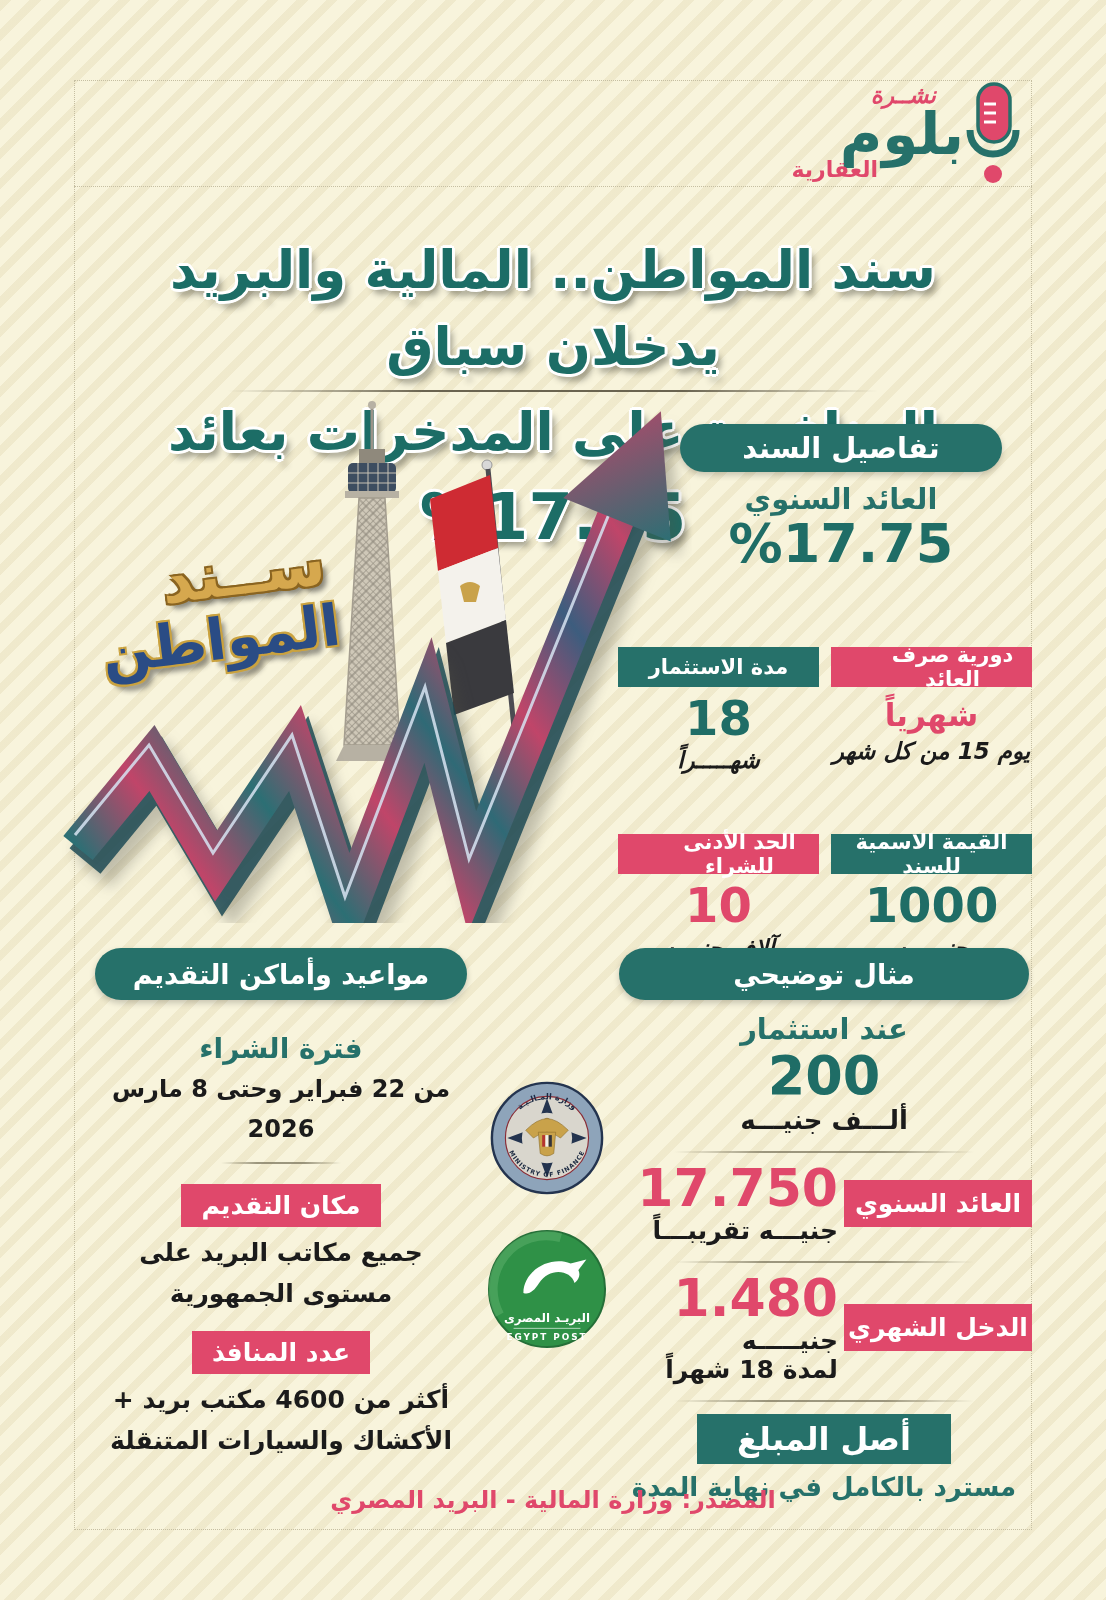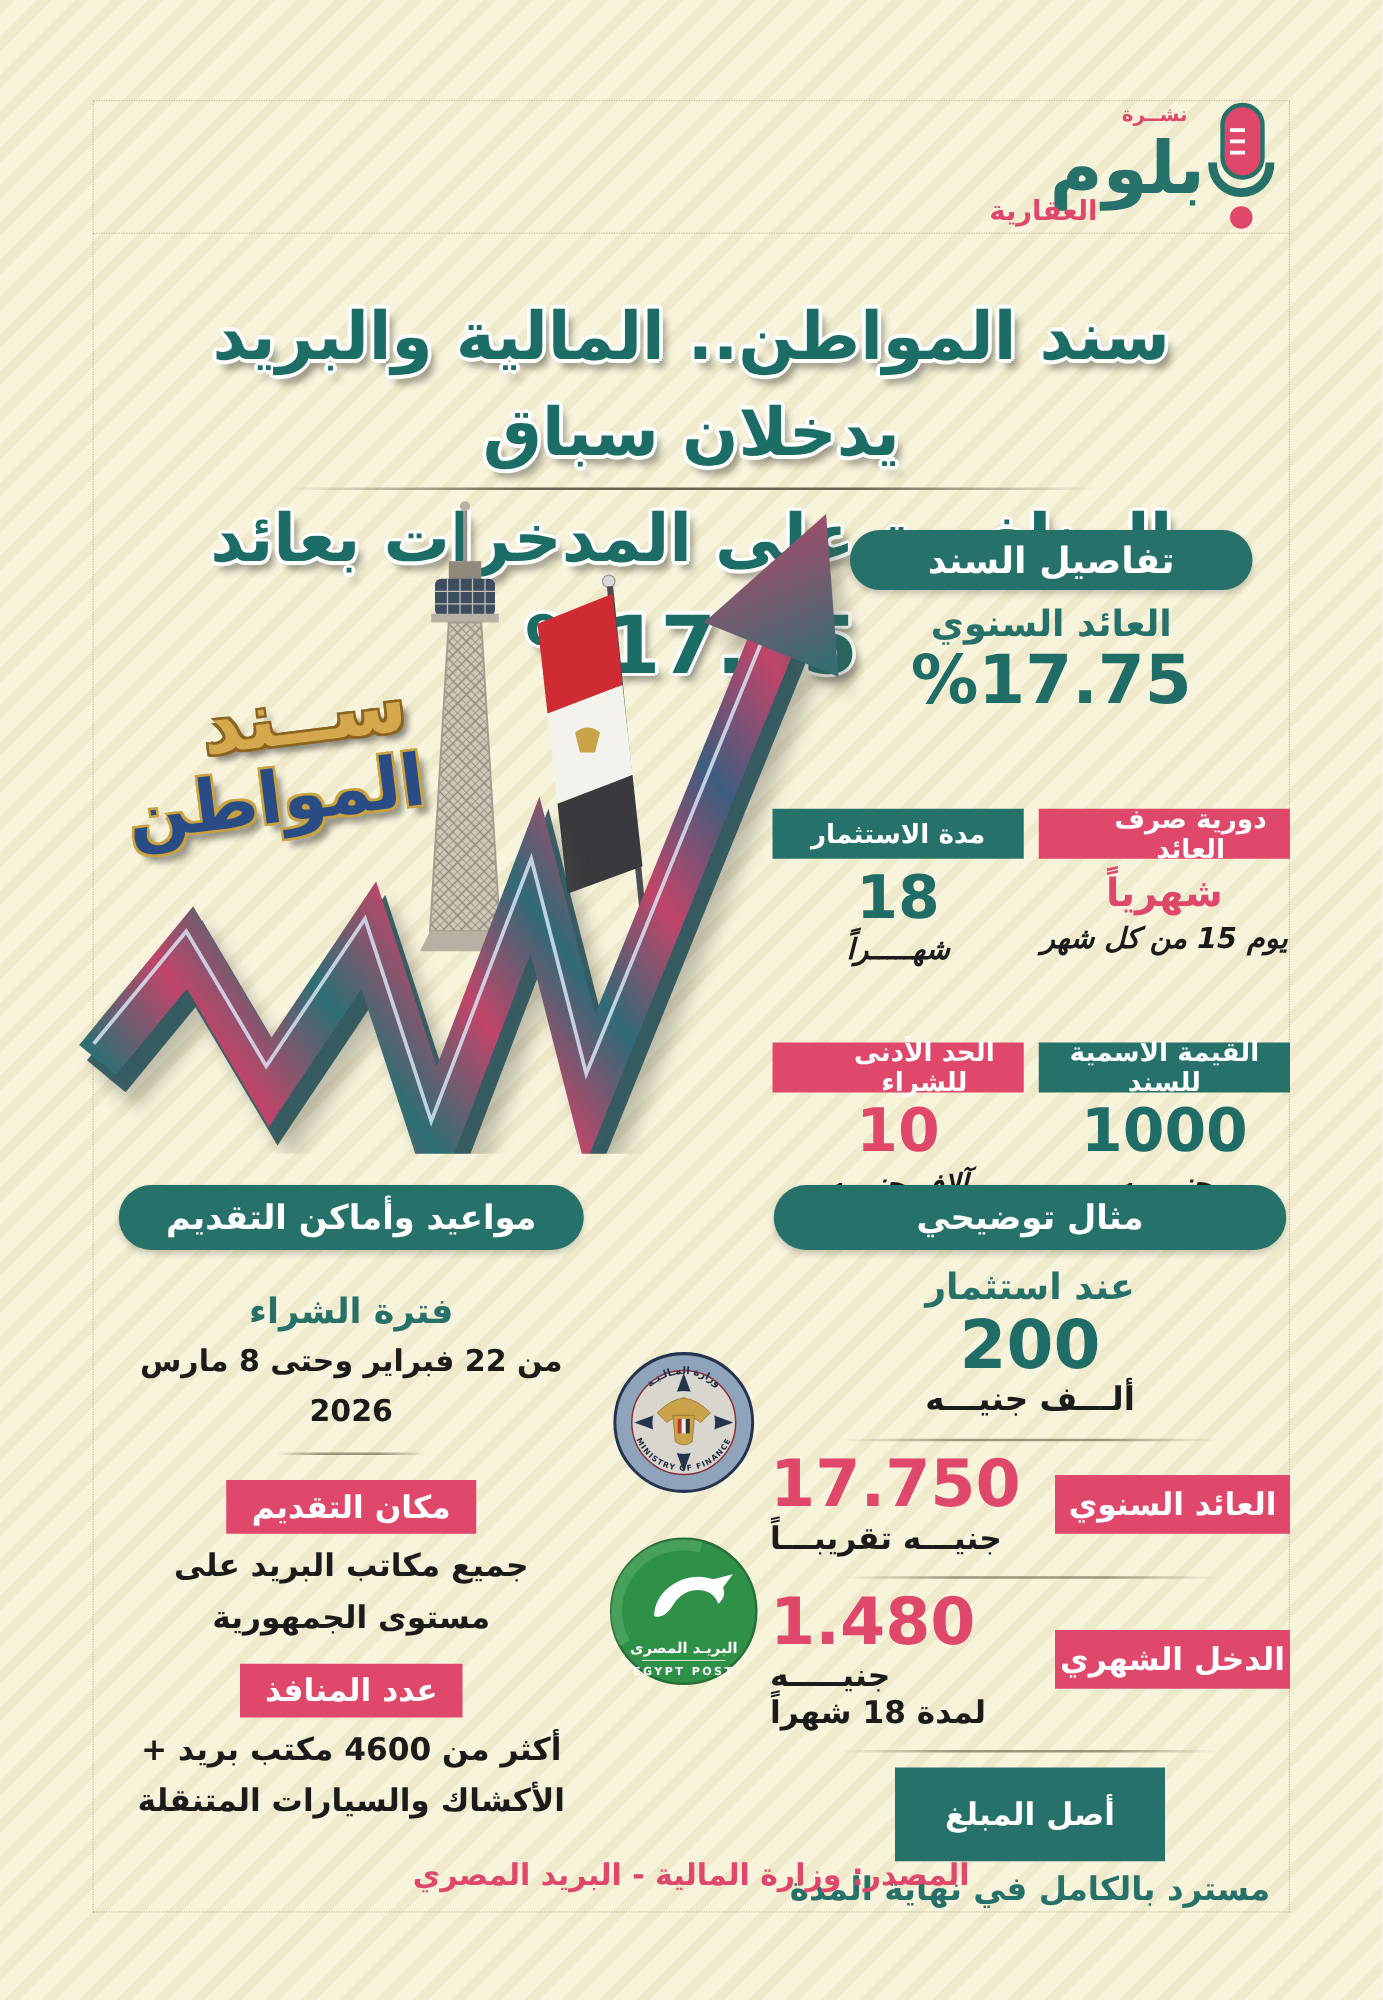--- a/index.html
+++ b/index.html
@@ -17,21 +17,21 @@
       rgba(233,225,191,0.55) 0px, rgba(233,225,191,0.55) 8px,
       rgba(252,248,230,0) 8px, rgba(252,248,230,0) 21px);
   }
   .frame{ position:absolute; left:74px; top:80px; width:958px; height:1450px;
     border:1px dotted #c6bfa2; }
   .top-sep{ position:absolute; left:74px; top:186px; width:958px;
     border-top:1px dotted #c6bfa2; }
 
   
   .brand{ position:absolute; top:80px; left:792px; width:232px; height:104px; }
-  .brand-newsletter{ position:absolute; top:2px; right:74px; color:#e0486b; font-size:16px; }
+  .brand-newsletter{ position:absolute; top:2px; right:88px; color:#e0486b; font-size:23px;font-style:italic; }
   .brand-name{ position:absolute; top:24px; right:60px; color:#26716a; font-size:58px; line-height:1.05; }
   .brand-tagline{ position:absolute; bottom:2px; right:146px; color:#e0486b; font-size:22px; white-space:nowrap; }
   .brand-mic{ position:absolute; top:0; right:0; width:62px; height:104px; }
 
   
   .title{ position:absolute; top:196px; left:80px; width:946px; text-align:center;margin-top:36px; }
   .title-line{ font-size:53px; line-height:1.45; color:#1c6d66;
     text-shadow:
       -2px -2px 0 #fff, 2px -2px 0 #fff, -2px 2px 0 #fff, 2px 2px 0 #fff,
       0 -3px 0 #fff, 0 3px 0 #fff, -3px 0 0 #fff, 3px 0 0 #fff,
@@ -91,25 +91,25 @@
     padding:7px 20px; margin-top:20px; }
   .body-line{ font-size:25px; line-height:1.4; margin-top:6px; }
   .body-first{ margin-top:8px; }
 
   .ex-intro-label{ color:#26716a; font-size:29px; margin-top:12px; }
   .ex-intro-value{ color:#1f6d66; font-size:54px; line-height:1.1; }
   .ex-intro-caption{ font-size:26px; }
   .ex-row{ display:flex; direction:rtl; align-items:center; margin-top:8px; }
   .ex-label{ width:188px; background:#e0486b; color:#fff; font-size:25px;
     text-align:center; padding:9px 0; margin-left:6px; }
-  .ex-val-block{ flex:1; text-align:left; }
+  .ex-val-block{ flex:1; text-align:right; }
   .ex-val{ font-size:52px; color:#e0486b; line-height:1.05; }
   .ex-cap{ font-size:25px; margin-top:0px; }
   .principal-box{ display:inline-block; background:#26716a; color:#fff;
-    font-size:25px; padding:23px 40px; margin-top:12px; }
+    font-size:32px; padding:6px 40px; margin-top:12px; }
   .principal-text{ color:#26716a; font-size:26px; margin-top:8px; }
 
   .logo-mof{ position:absolute; left:489px; top:1080px; width:116px; height:116px; }
   .logo-post{ position:absolute; left:486px; top:1228px; width:122px; height:122px; }
 
   .source-note{ position:absolute; top:1486px; left:0; width:1106px; text-align:center;
     color:#e0486b; font-size:24px; }
 </style>
 </head>
 <body>

